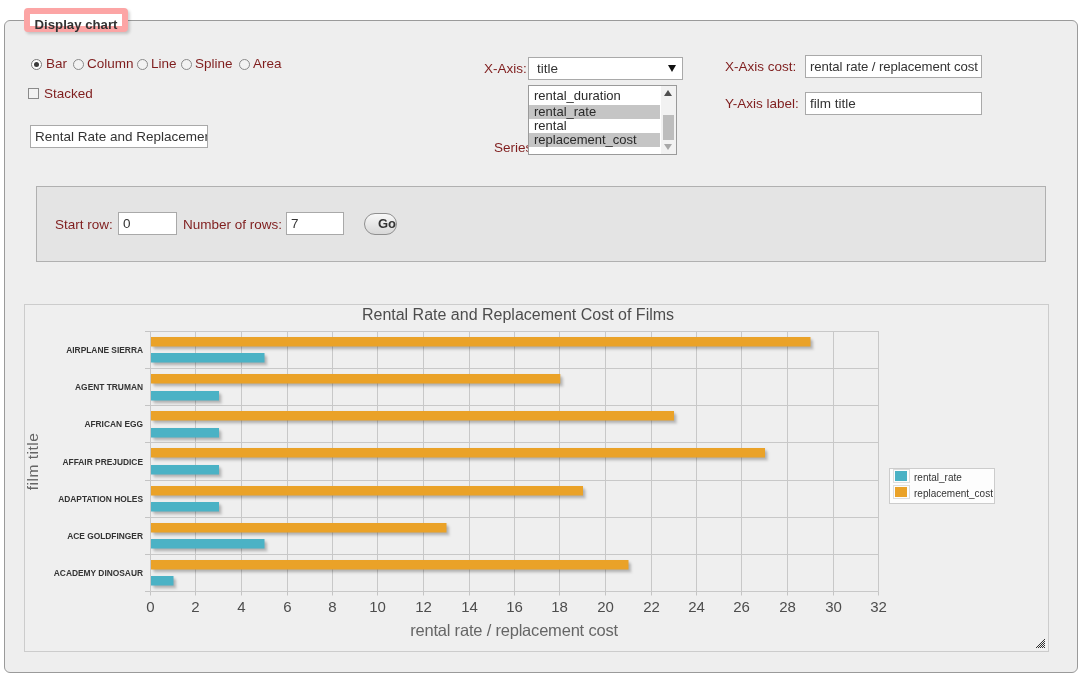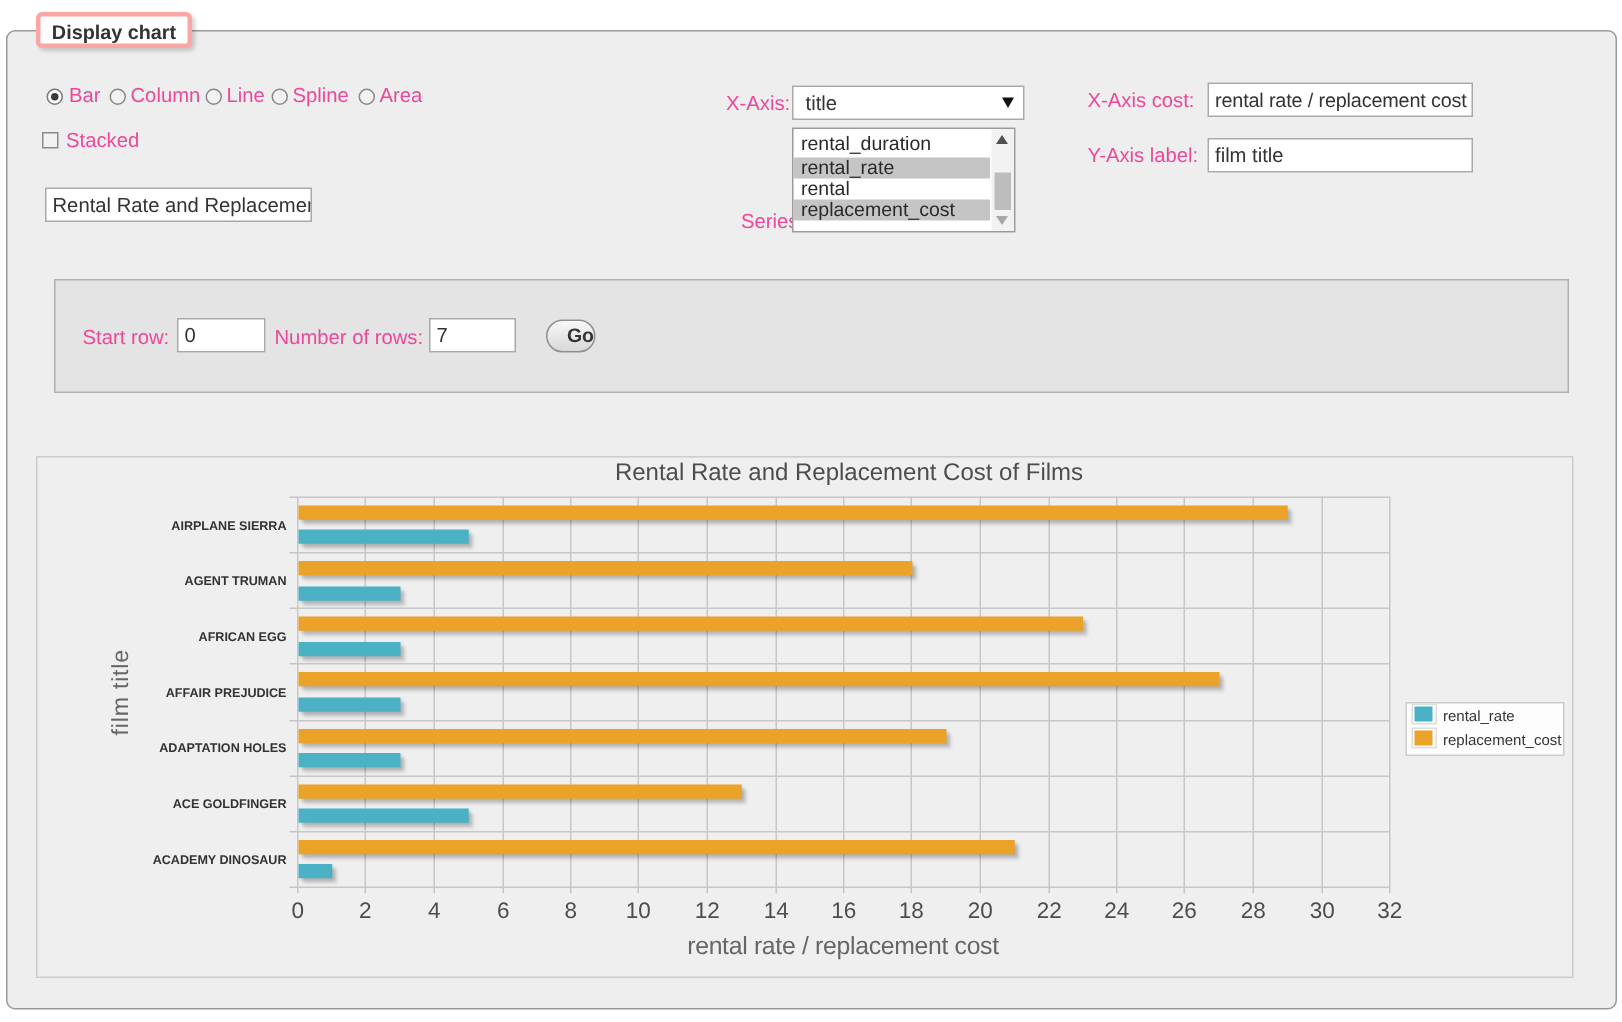--- a/index.html
+++ b/index.html
@@ -1,28 +1,28 @@
 <!DOCTYPE html>
 <html><head>
 <meta charset="utf-8">
 <style>
   * { margin:0; padding:0; box-sizing:border-box; }
   html,body { width:1081px; height:681px; background:#ffffff; overflow:hidden;
     font-family:"Liberation Sans", sans-serif; color:#333; }
   .abs { position:absolute; }
-  .lbl { font-size:13.5px; color:#ec4899; }
+  .lbl { font-size:13.5px; color:#7f1d1d; }
   .inp { background:#fff; border:1px solid #a9a9a9; font-size:13.5px; color:#333;
     padding:0 0 0 4px; line-height:21px; white-space:nowrap; overflow:hidden; }
 </style>
 </head>
 <body>
 
 <div class="abs" style="left:4px; top:20px; width:1074px; height:653px; background:#eeeeee; border:1px solid #9a9a9a; border-radius:6px;"></div>
 
-<div class="abs" style="left:24px; top:8px; width:104px; height:24px; background:#ffffff; border:3px solid #fca5a5; border-radius:4px; box-shadow:2px 2px 3px rgba(0,0,0,0.18); text-align:center; line-height:22px; font-weight:bold; font-size:13.2px; color:#333;">Display chart</div>
+<div class="abs" style="left:24px; top:8px; width:104px; height:24px; background:#ffffff; border:6px solid #fca5a5; border-radius:4px; box-shadow:2px 2px 3px rgba(0,0,0,0.18); text-align:center; line-height:22px; font-weight:bold; font-size:13.2px; color:#333;">Display chart</div>
 
 <div class="abs" style="left:31px; top:59px; width:11px; height:11px; border:1px solid #7a7a7a; border-radius:50%; background:#fdfdfd;"></div>
 <div class="abs" style="left:34px; top:62px; width:5px; height:5px; border-radius:50%; background:#3a3a3a;"></div>
 <div class="abs lbl" style="left:46px; top:56px;">Bar</div>
 <div class="abs" style="left:73px; top:59px; width:11px; height:11px; border:1px solid #8a8a8a; border-radius:50%; background:#f2f2f2;"></div>
 <div class="abs lbl" style="left:87px; top:56px;">Column</div>
 <div class="abs" style="left:137px; top:59px; width:11px; height:11px; border:1px solid #8a8a8a; border-radius:50%; background:#f2f2f2;"></div>
 <div class="abs lbl" style="left:151px; top:56px;">Line</div>
 <div class="abs" style="left:181px; top:59px; width:11px; height:11px; border:1px solid #8a8a8a; border-radius:50%; background:#f2f2f2;"></div>
 <div class="abs lbl" style="left:195px; top:56px;">Spline</div>
@@ -55,21 +55,21 @@
 <div class="abs lbl" style="left:725px; top:96px;">Y-Axis label:</div>
 <div class="abs inp" style="left:805px; top:92px; width:177px; height:23px;">film title</div>
 
 <div class="abs" style="left:36px; top:186px; width:1010px; height:76px; background:#e4e4e4; border:1px solid #b0b0b0;"></div>
 <div class="abs lbl" style="left:55px; top:217px;">Start row:</div>
 <div class="abs inp" style="left:118px; top:212px; width:59px; height:23px;">0</div>
 <div class="abs lbl" style="left:183px; top:217px;text-align:center;">Number of rows:</div>
 <div class="abs inp" style="left:286px; top:212px; width:58px; height:23px;">7</div>
 <div class="abs" style="left:364px; top:213px; width:33px; height:22px; border:1px solid #8f8f8f; border-radius:11px; background:linear-gradient(#f8f8f8,#d8d8d8); text-align:right; line-height:20px; font-size:13px; font-weight:bold; color:#333;">Go</div>
 
-<div class="abs" style="left:24px; top:304px; width:1025px; height:348px; background:#efefef; border:1px solid #cccccc;padding-left:48px;">
+<div class="abs" style="left:24px; top:304px; width:1025px; height:348px; background:#efefef; border:1px solid #cccccc;">
 <svg width="1022" height="345" viewBox="0 0 1022 345" xmlns="http://www.w3.org/2000/svg" font-family="Liberation Sans, sans-serif">
       <defs>
         <filter id="bs" x="-5%" y="-30%" width="115%" height="180%">
           <feGaussianBlur stdDeviation="1.2"></feGaussianBlur>
         </filter>
       </defs>
       <text x="493" y="14.8" text-anchor="middle" font-size="16" fill="#4d4d4d">Rental Rate and Replacement Cost of Films</text>
       <g stroke="#c8c8c8" stroke-width="1">
         <line x1="125.5" y1="26.0" x2="125.5" y2="286.5"></line>
         <line x1="170.5" y1="26.0" x2="170.5" y2="286.5"></line>

